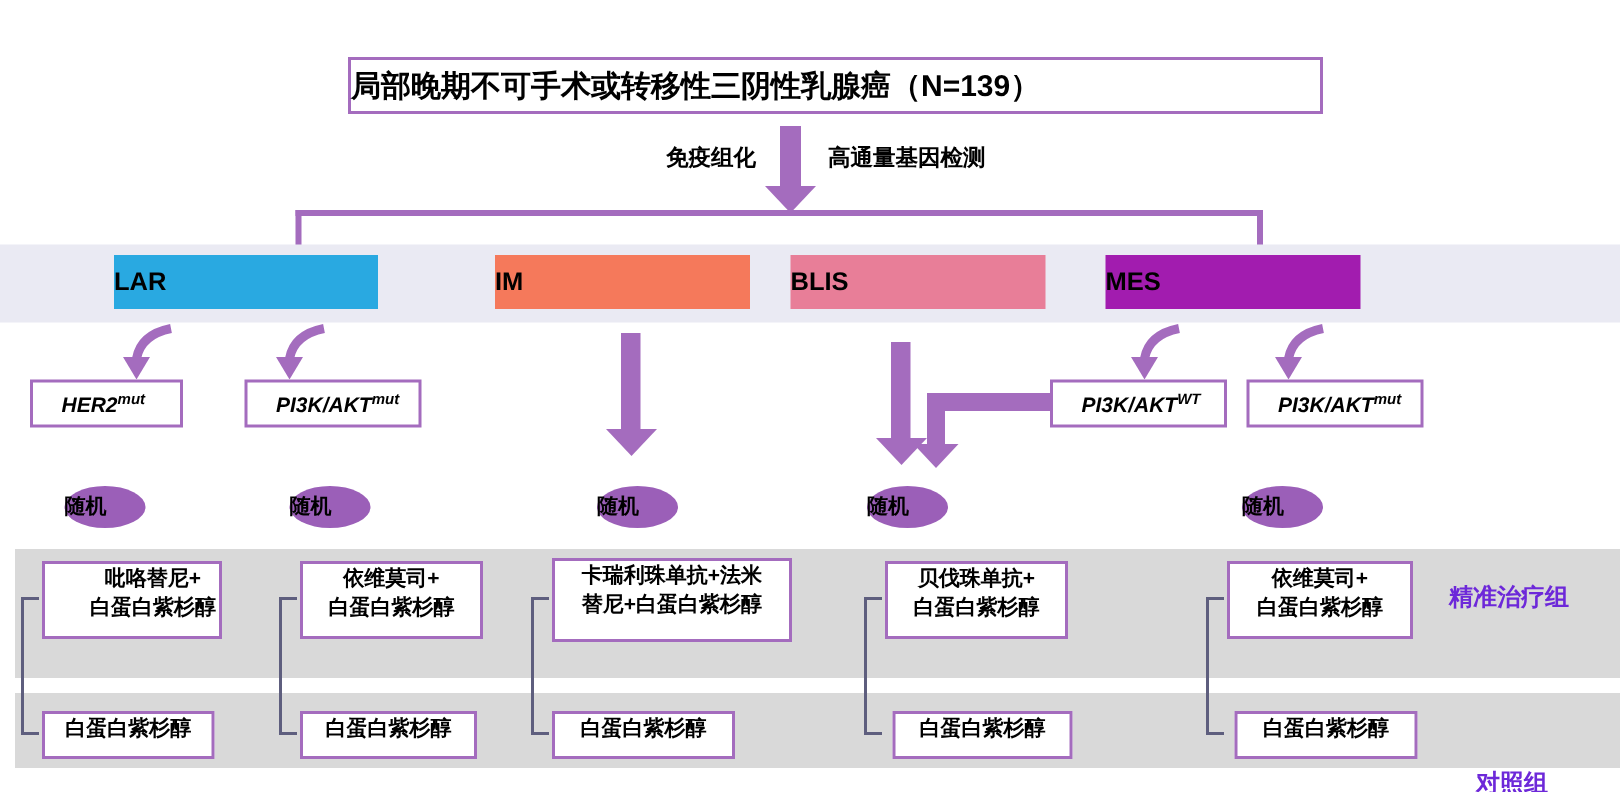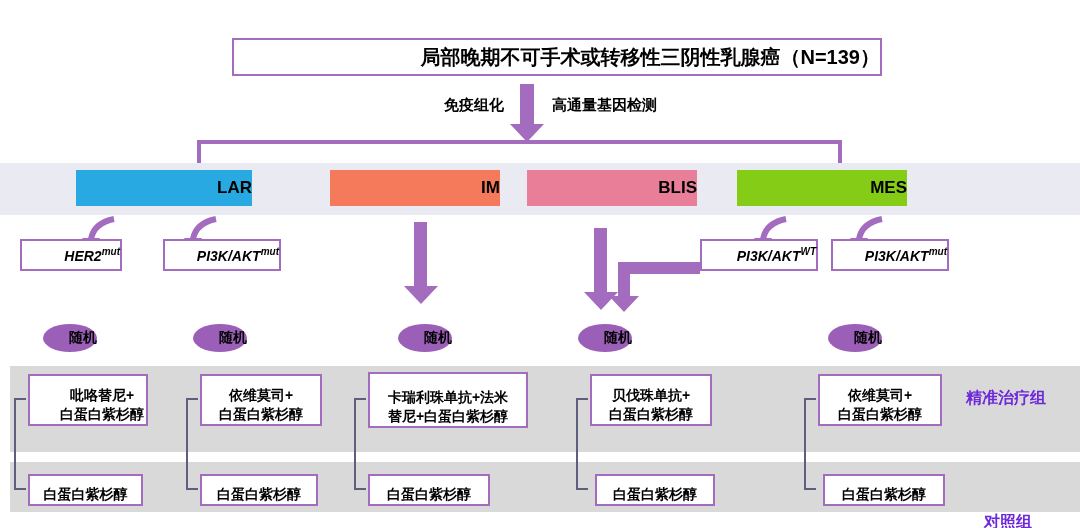--- a/index.html
+++ b/index.html
@@ -6,21 +6,21 @@
     --purple:#A46CBE;
     --purple-dark:#9B5FB8;
     --bracket:#5E5E7E;
   }
   html,body{margin:0;padding:0;background:#ffffff;}
   .canvas{
     position:relative;width:1080px;height:528px;background:#ffffff;overflow:hidden;
     font-family:"Liberation Sans","DejaVu Sans",sans-serif;color:#000;
   }
   .abs{position:absolute;box-sizing:border-box;}
-  .flexc{display:flex;align-items:center;justify-content:flex-end;text-align:center;}
+  .flexc{display:flex;align-items:center;justify-content:flex-start;text-align:center;}
 
   .title-box{
     left:232px;top:38px;width:650px;height:38px;
     background:#fff;border:2px solid var(--purple);
     font-size:20px;font-weight:bold;
   }
 
   .big-arrow-shaft{left:520px;top:84px;width:14px;height:42px;background:var(--purple);}
   .big-arrow-head{left:510px;top:124px;width:0;height:0;
     border-left:17px solid transparent;border-right:17px solid transparent;
@@ -33,26 +33,26 @@
   .h-line{left:197px;top:140px;width:645px;height:4px;background:var(--purple);}
   .drop-left{left:197px;top:140px;width:4px;height:30px;background:var(--purple);}
   .drop-right{left:838px;top:140px;width:4px;height:30px;background:var(--purple);}
 
   .band{left:0;top:163px;width:1080px;height:52px;background:#EAEAF3;}
 
   .subtype{top:170px;height:36px;font-size:17px;font-weight:bold;color:#000;}
   .subtype-lar{left:76px;width:176px;background:#29A9E1;}
   .subtype-im{left:330px;width:170px;background:#F5795B;}
   .subtype-blis{left:527px;width:170px;background:#E87E98;}
-  .subtype-mes{left:737px;width:170px;background:#84cc16;}
+  .subtype-mes{left:737px;width:170px;background:#a21caf;}
 
   .curved{width:40px;height:40px;}
 
-  .mut-box{top:239px;height:32px;background:#fff;border:2px solid var(--purple);
-    font-size:14px;font-weight:bold;font-style:italic;}
+  .mut-box{top:253px;height:32px;background:#fff;border:2px solid var(--purple);
+    font-size:14px;font-weight:bold;font-style:italic;padding-left:19px;}
   .mut-box sup{font-size:10px;}
   .mut-1{left:20px;width:102px;}
   .mut-2{left:163px;width:118px;}
   .mut-3{left:700px;width:118px;}
   .mut-4{left:831px;width:118px;}
 
   .arrow-shaft{width:13px;background:var(--purple);}
   .im-shaft{left:414px;top:222px;height:66px;}
   .im-head{left:404px;top:286px;width:0;height:0;
     border-left:17px solid transparent;border-right:17px solid transparent;

